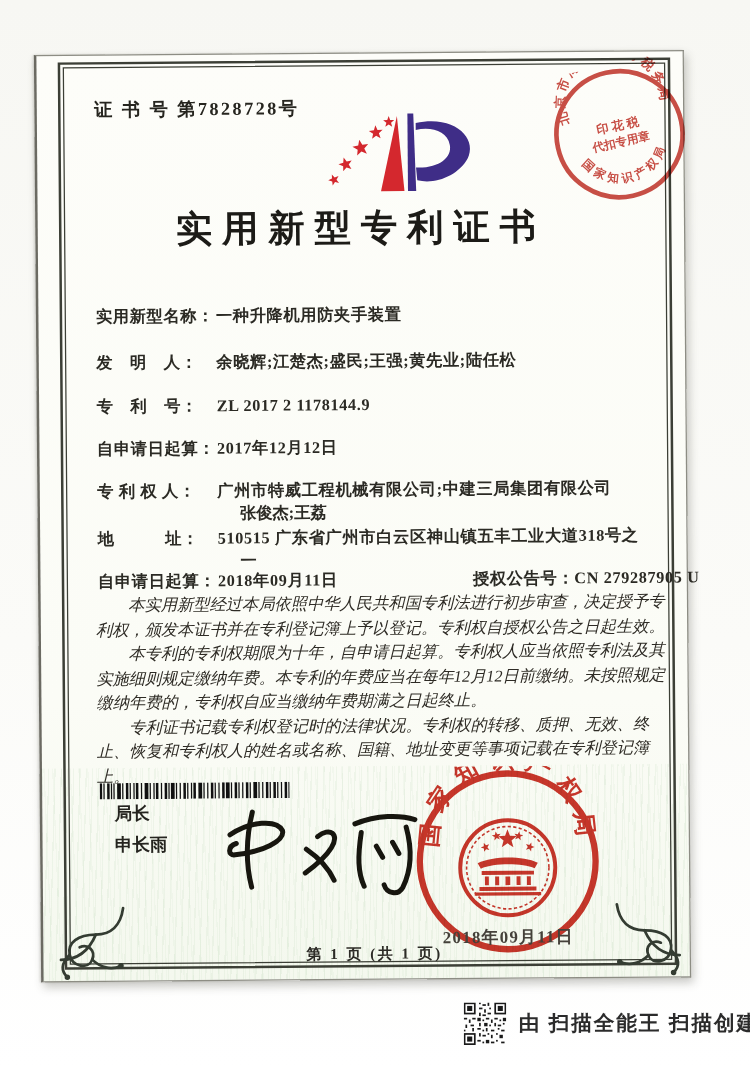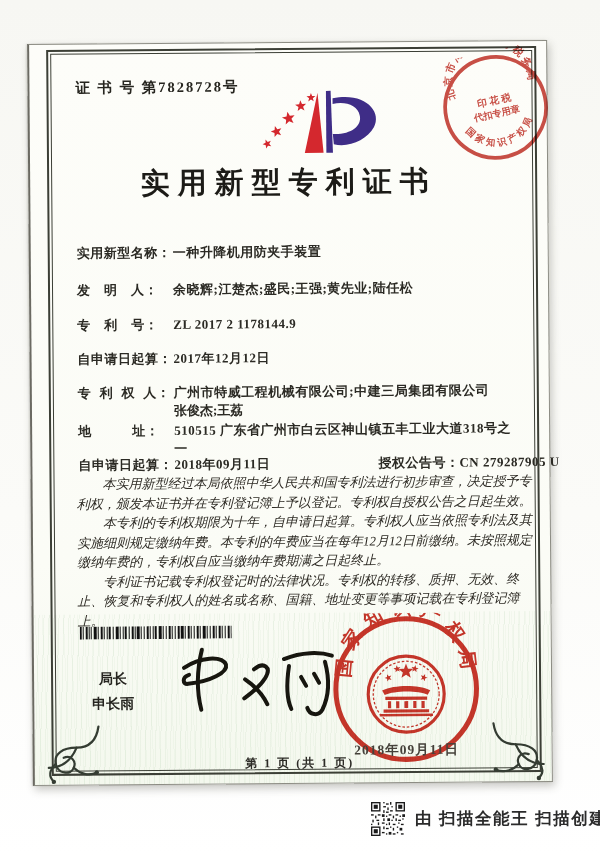--- a/index.html
+++ b/index.html
@@ -18,28 +18,28 @@
   .frame{position:absolute;left:17px;top:5px;right:10px;bottom:9px;border:2px solid #3c3f36;}
   .frame-inner{position:absolute;inset:2px;border:1px solid #3c3f36;}
   .flourish{position:absolute;width:62px;height:62px;bottom:0px;}
   .flourish.fl-left{left:6px;}
   .flourish.fl-right{right:0px;transform:scaleX(-1);}
   
   .cert-no{position:absolute;left:46px;top:34px;font-size:14.5px;font-weight:600;letter-spacing:2px;color:#26251f;}
   .logo{position:absolute;left:228px;top:46px;width:150px;height:70px;}
   .title{position:absolute;left:0;top:120px;width:100%;text-align:center;font-size:29px;font-weight:700;letter-spacing:8px;color:#1c1b17;}
   .field-row{position:absolute;left:46px;font-size:13px;font-weight:600;white-space:nowrap;color:#2b2a24;}
-  .f-label{display:inline-block;min-width:96px;letter-spacing:.5px;font-family:Liberation Mono, monospace;}
+  .f-label{display:inline-block;min-width:96px;letter-spacing:.5px;}
   .f-value{letter-spacing:.5px;}
-  .cont-line{position:absolute;left:142px;font-size:13px;font-weight:600;color:#2b2a24;}
+  .cont-line{position:absolute;left:160px;font-size:13px;font-weight:600;color:#2b2a24;}
   .grant-no{position:absolute;left:300px;top:0;}
   .paras{position:absolute;left:44px;top:430px;width:464px;font-size:13px;line-height:19.5px;font-style:italic;color:#2e2b25;}
   .paras p{margin:0;text-indent:2em;font-weight:500;}
   .barcode{position:absolute;left:46px;top:582px;width:152px;height:13px;}
-  .officer{position:absolute;left:58px;top:622px;font-size:14px;font-weight:600;line-height:25px;color:#25241f;font-family:"Liberation Sans","DejaVu Sans",sans-serif;text-align:center;}
+  .officer{position:absolute;left:58px;top:594px;font-size:14px;font-weight:600;line-height:25px;color:#25241f;font-family:"Liberation Sans","DejaVu Sans",sans-serif;}
   .signature{position:absolute;left:138px;top:598px;width:175px;height:78px;}
   .seal-main{position:absolute;left:296px;top:571px;width:152px;height:152px;mix-blend-mode:multiply;opacity:.93;}
   .seal-date{position:absolute;left:288px;top:699px;width:168px;text-align:center;font-size:13.5px;font-weight:700;color:#45413a;letter-spacing:1px;z-index:3;}
   .page-footer{position:absolute;left:185px;top:712px;width:160px;text-align:center;font-size:12px;letter-spacing:2px;font-weight:600;color:#2c2b26;}
   .seal-tax{position:absolute;left:410px;top:10px;width:112px;height:112px;transform:rotate(-12deg);mix-blend-mode:multiply;opacity:.85;}
   
   .scanner{position:absolute;left:371px;top:801px;height:36px;display:flex;align-items:center;z-index:5;}
   .qr{width:34px;height:34px;}
   .scanner-text{margin-left:10px;font-family:"Liberation Sans","DejaVu Sans",sans-serif;font-size:16.5px;font-weight:600;letter-spacing:1.5px;color:#2b2b2b;white-space:nowrap;}
 </style>

